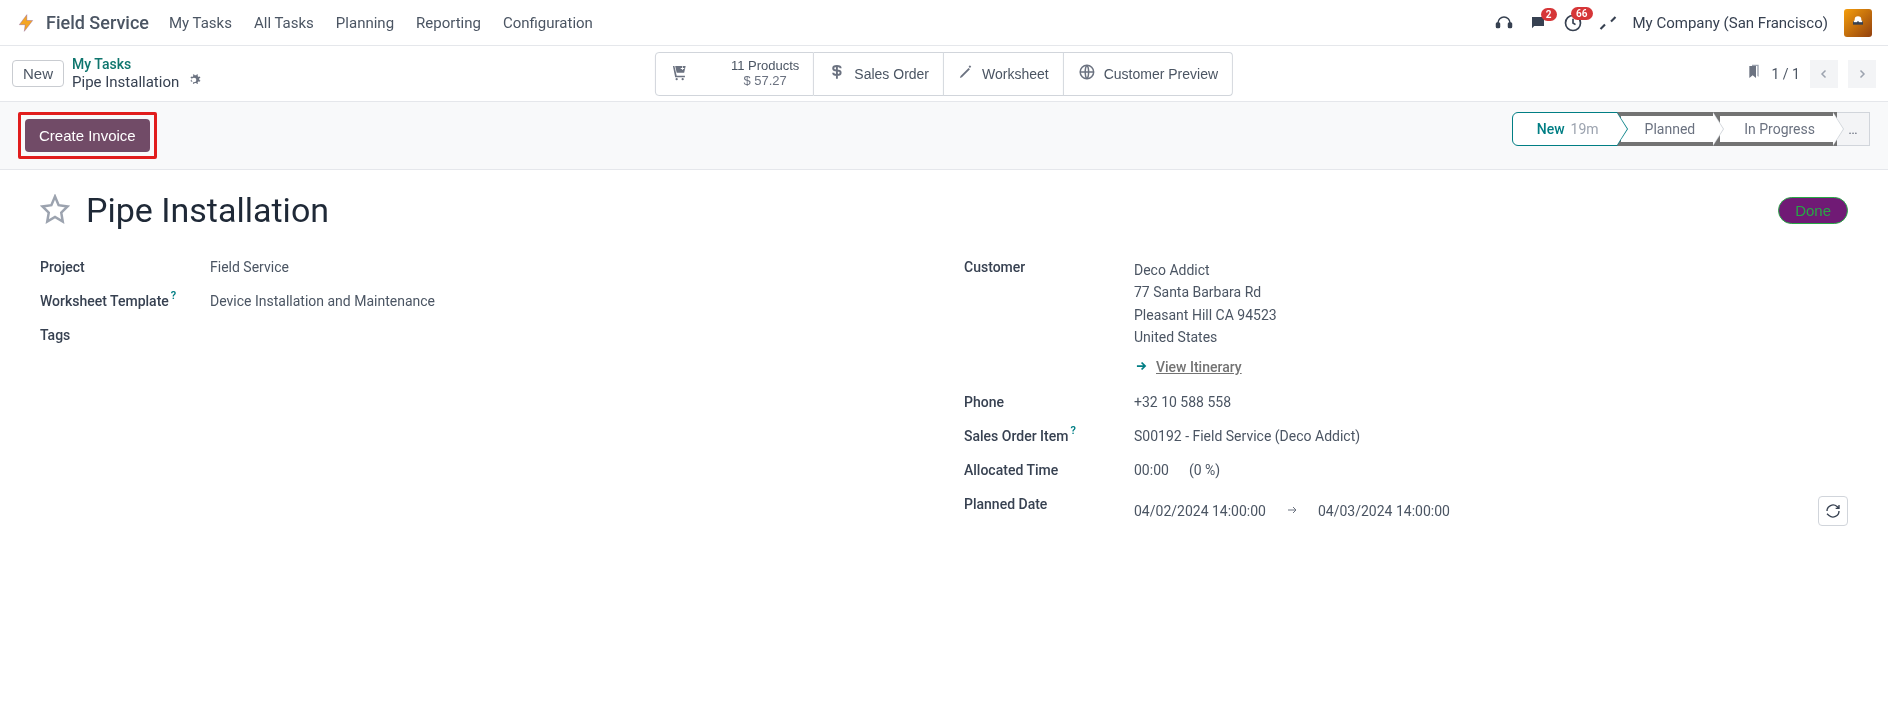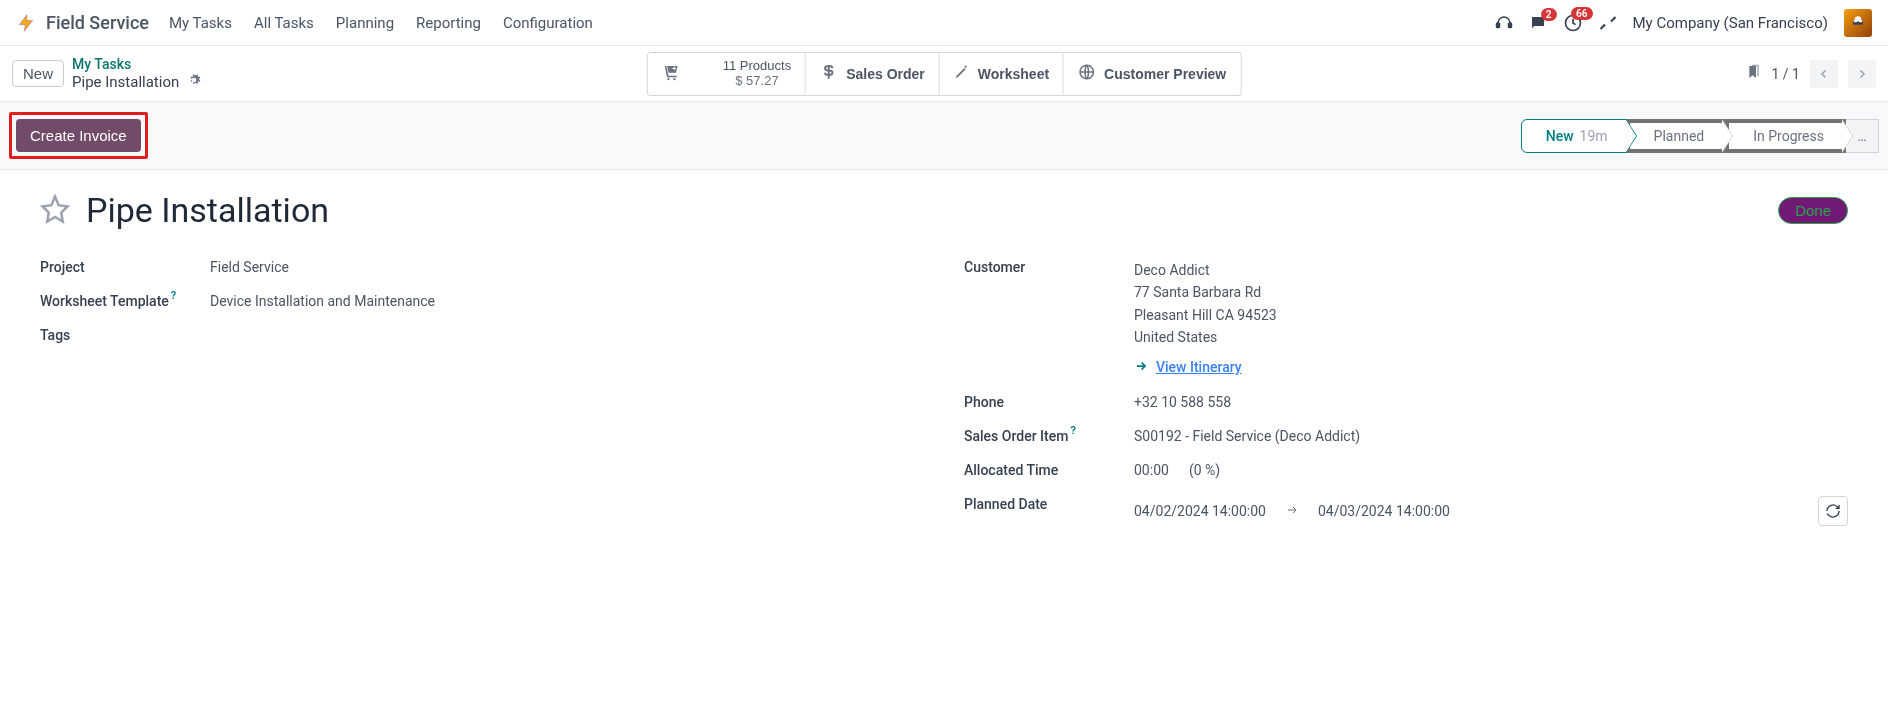--- a/index.html
+++ b/index.html
@@ -20,31 +20,31 @@
 .new-btn { border: 1px solid #c9ccd1; background: #fff; padding: 4px 10px; border-radius: 4px; font-size: 15px; color: #4b5563; cursor: pointer; }
 .breadcrumb-block { display: flex; flex-direction: column; line-height: 1.2; }
 .breadcrumb-parent { color: #0f766e; font-weight: 500; font-size: 14px; }
 .breadcrumb-current { color: #374151; font-size: 15px; display:flex; align-items:center; gap:8px; }
 .gear-sm { color: #6b7280; }
 
 .stat-buttons { display: flex; margin-left: auto; margin-right: auto; position: absolute; left: 50%; transform: translateX(-50%); }
 .stat-btn { display: flex; align-items: center; gap: 8px; border: 1px solid #d1d5db; background: #fff; padding: 6px 14px; font-size: 14px; color: #4b5563; cursor: pointer; height: 44px; }
 .stat-btn:first-child { border-radius: 4px 0 0 4px; }
 .stat-btn:last-child { border-radius: 0 4px 4px 0; }
-.stat-btn + .stat-btn { border-left: none; font-weight: bold; }
+.stat-btn + .stat-btn { border-left: none; }
 .stat-btn .lines { display:flex; flex-direction:column; line-height:1.1; font-size:13px;margin-left:35px; }
 .stat-btn .lines .l1 { font-weight:500; }
 .stat-btn .lines .l2 { color:#6b7280; }
 
 .subheader { position: relative; height: 56px; }
 .pager { display: flex; align-items: center; gap: 10px; margin-left: auto; }
 .pager .nums { color:#4b5563; font-size:14px; }
 .pager .arrow-btn { width:28px; height:28px; display:flex; align-items:center; justify-content:center; background:#f3f4f6; border:none; cursor:pointer; color:#9ca3af; }
 
-.action-bar { display: flex; align-items: center; padding: 10px 9px; background: #f8f9fa; border-bottom: 1px solid #e5e7eb; position: relative; }
+.action-bar { display: flex; align-items: flex-start; padding: 10px 18px; background: #f8f9fa; border-bottom: 1px solid #e5e7eb; position: relative; }
 .highlight-box { border: 3px solid #e11d1d; padding: 4px; display: inline-block; border-radius: 2px; }
 .create-invoice-btn { background: #714B67; color: #fff; border: none; padding: 8px 14px; font-size: 15px; font-weight: 500; border-radius: 4px; cursor: pointer; }
 
 .status-arrows { margin-left: auto; display: flex; align-items: stretch; height: 34px; }
 .status-arrow { position: relative; display: flex; align-items: center; padding: 0 18px 0 24px; background: #fff; border: 4px solid #737373; color: #6b7280; font-size: 14px; margin-left: -1px; }
 .status-arrow .time { color: #9ca3af; margin-left: 6px; }
 .status-arrow.active { border-color: #017e84; color: #017e84; border-width:1px; border-radius: 6px 0 0 6px; }
 .status-arrow.active .label { font-weight: 500; }
 .status-arrow .chev { position:absolute; right:-10px; top:50%; transform:translateY(-50%); width:0;height:0;border-top:16px solid transparent;border-bottom:16px solid transparent;border-left:10px solid #fff; z-index:2;}
 .status-arrow .chev-border { position:absolute; right:-11px; top:50%; transform:translateY(-50%); width:0;height:0;border-top:17px solid transparent;border-bottom:17px solid transparent;border-left:11px solid #d1d5db; z-index:1;}
@@ -58,21 +58,21 @@
 .done-btn { border: 1.5px solid #28a745; color: #28a745; background: #701a75; padding: 4px 16px; border-radius: 20px; font-size: 15px; font-weight: 500; cursor: pointer; }
 
 .form-grid { display: flex; gap: 40px; }
 .col { flex: 1; }
 .field { display: flex; padding: 9px 0; align-items: flex-start; }
 .field .label { width: 170px; font-weight: 500; color: #374151; position: relative; }
 .field .label .help { position:absolute; top:-4px; color:#017e84; font-size:11px; font-weight:600; margin-left:2px; }
 .field .value { color: #4b5563; flex: 1; }
 .assignee-chip { display: inline-flex; align-items: center; gap: 8px; }
 .assignee-chip .mini-avatar { width: 22px; height: 22px; border-radius: 3px; background: linear-gradient(135deg,#f59e0b,#92400e); }
-.itinerary-link { color: #3b82f6; font-weight: 500; display:inline-flex; align-items:center; gap:8px; margin-top:10px; }
+.itinerary-link { color: #737373; font-weight: 500; display:inline-flex; align-items:center; gap:8px; margin-top:10px; }
 .addr-line { line-height: 1.6; }
 .planned-row { display:flex; align-items:center; gap:18px; }
 .refresh-btn { border:1px solid #d1d5db; background:#fff; width:30px; height:30px; border-radius:4px; display:flex; align-items:center; justify-content:center; cursor:pointer; margin-left:auto; }
 .alloc { display:flex; gap:20px; }
 </style>
 </head>
 <body>
 
 <div class="topnav">
   <span class="logo">

